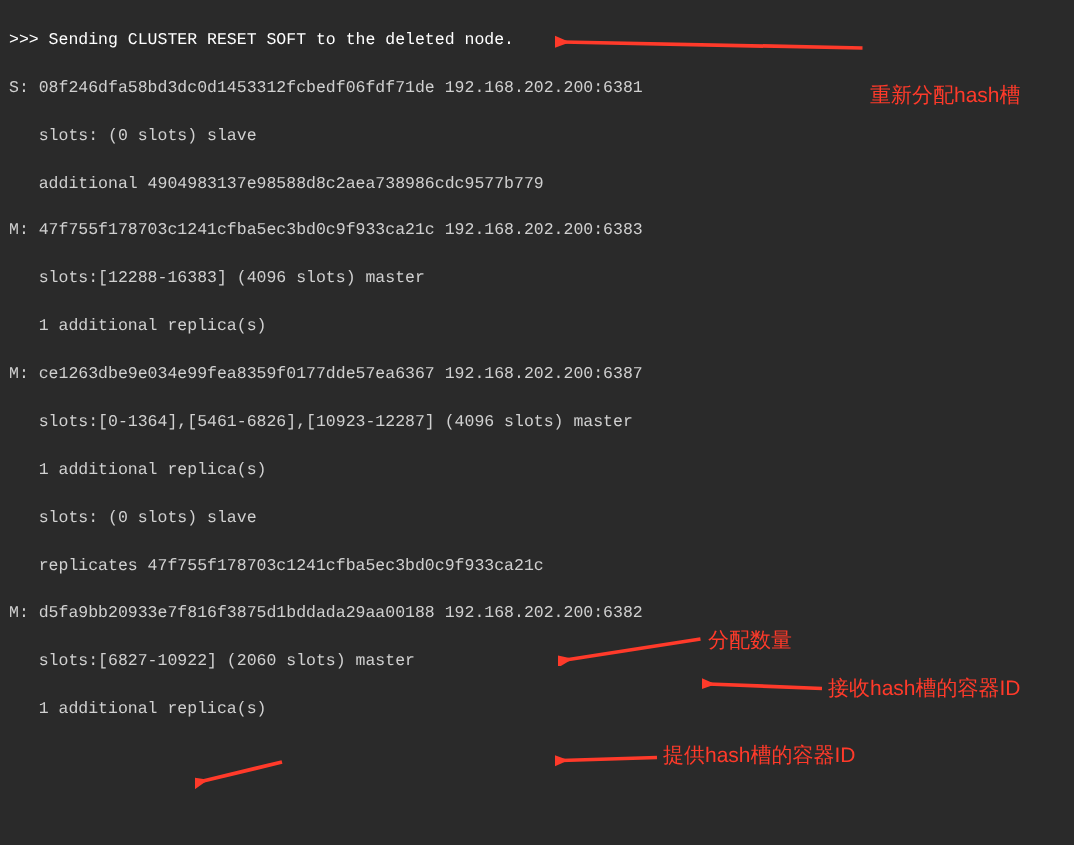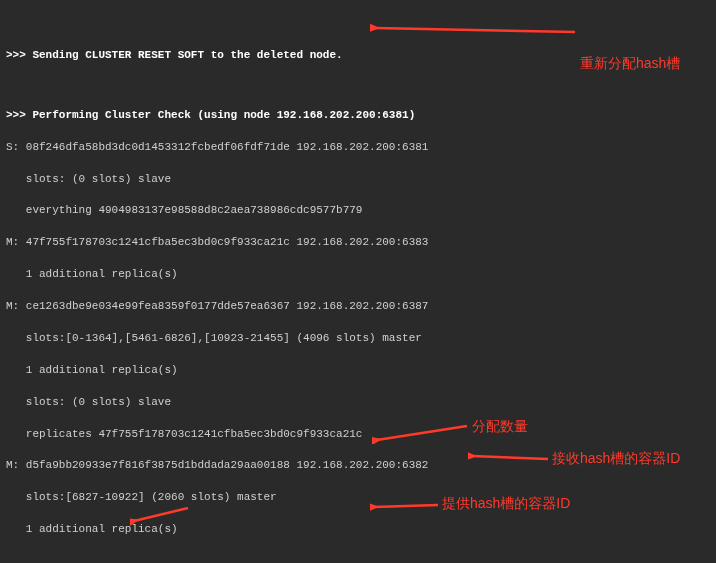--- a/index.html
+++ b/index.html
@@ -13,49 +13,49 @@
     overflow: hidden;
     position: relative;
   }
   .terminal {
     padding: 4px 6px;
     color: #d0d0d0;
     line-height: 1.45;
     white-space: pre;
   }
   .line { display: block; }
-  .bold-white { color: #ffffff; font-weight: bold; margin-top: 28px; }
+  .bold-white { color: #ffffff; font-weight: normal; }
   .prompt-user { color: #d0d0d0; }
   .annotation {
     position: absolute;
     color: #ff3a2a;
     font-family: "Microsoft YaHei", Arial, sans-serif;
     font-size: 14px;
     font-weight: normal;
     pointer-events: none;
   }
   .arrow {
     position: absolute;
     pointer-events: none;
   }
   .arrow svg { display: block; }
 </style>
 </head>
 <body>
 
 <div class="terminal">
 <span class="line bold-white">&gt;&gt;&gt; Sending CLUSTER RESET SOFT to the deleted node.</span>
-<span class="line bold-white">&gt;&gt;&gt; Performing Cluster Check (using node 192.168.202.200:6381)</span>
 <span class="line">S: 08f246dfa58bd3dc0d1453312fcbedf06fdf71de 192.168.202.200:6381</span>
 <span class="line">   slots: (0 slots) slave</span>
-<span class="line">   everything 4904983137e98588d8c2aea738986cdc9577b779</span>
+<span class="line">   additional 4904983137e98588d8c2aea738986cdc9577b779</span>
 <span class="line">M: 47f755f178703c1241cfba5ec3bd0c9f933ca21c 192.168.202.200:6383</span>
+<span class="line">   slots:[12288-16383] (4096 slots) master</span>
 <span class="line">   1 additional replica(s)</span>
 <span class="line">M: ce1263dbe9e034e99fea8359f0177dde57ea6367 192.168.202.200:6387</span>
-<span class="line">   slots:[0-1364],[5461-6826],[10923-21455] (4096 slots) master</span>
+<span class="line">   slots:[0-1364],[5461-6826],[10923-12287] (4096 slots) master</span>
 <span class="line">   1 additional replica(s)</span>
 <span class="line">   slots: (0 slots) slave</span>
 <span class="line">   replicates 47f755f178703c1241cfba5ec3bd0c9f933ca21c</span>
 <span class="line">M: d5fa9bb20933e7f816f3875d1bddada29aa00188 192.168.202.200:6382</span>
 <span class="line">   slots:[6827-10922] (2060 slots) master</span>
 <span class="line">   1 additional replica(s)</span>
 
 
 
 

